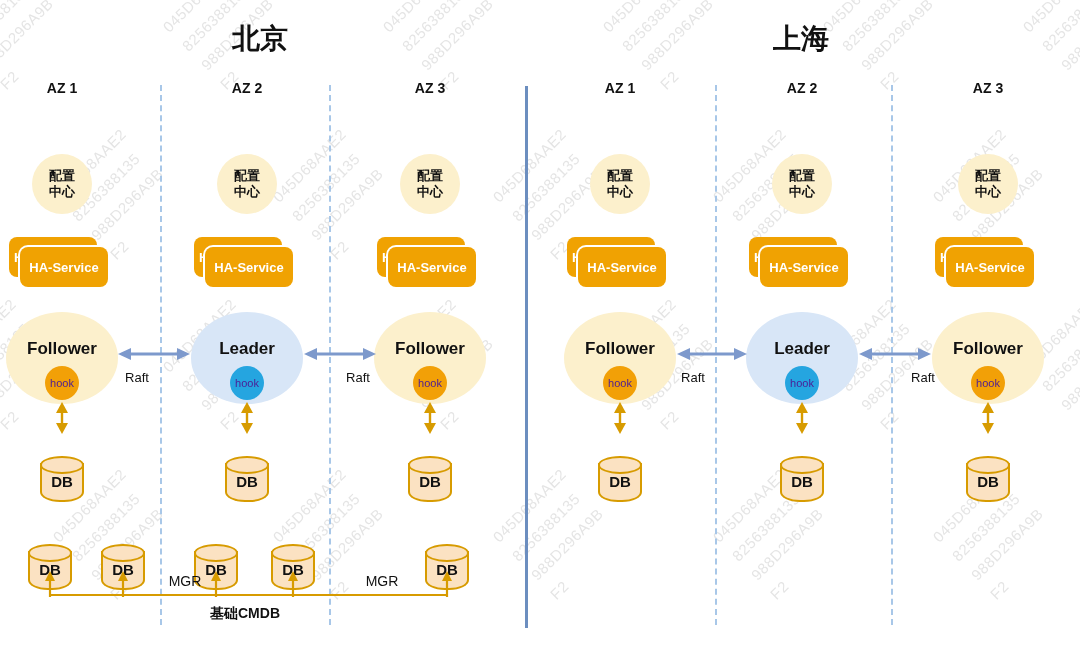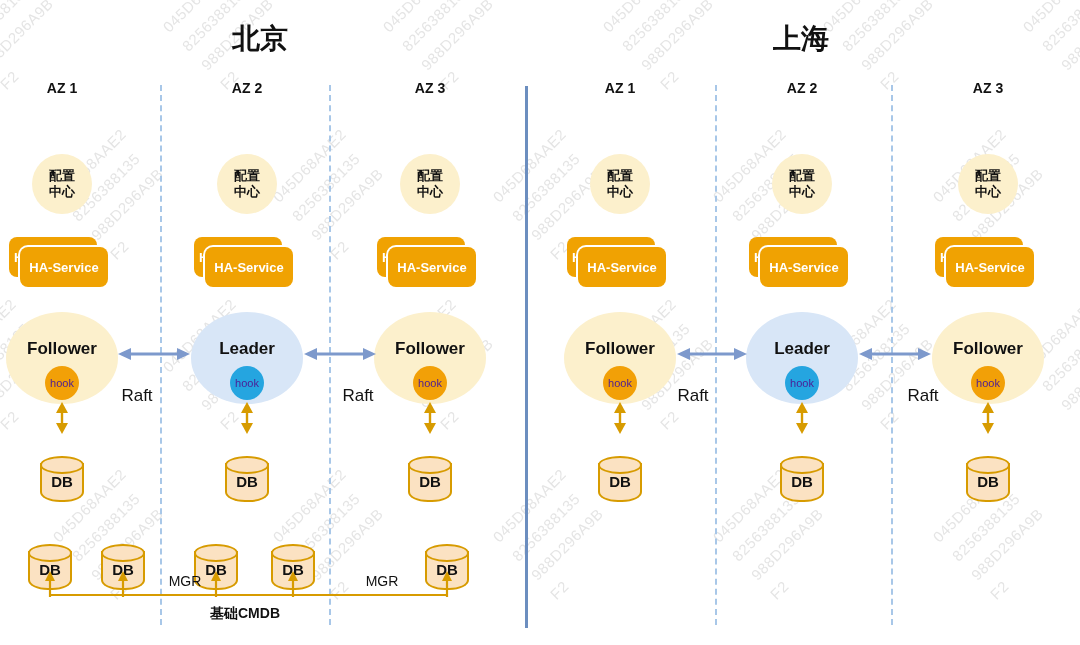--- a/index.html
+++ b/index.html
@@ -35,21 +35,21 @@
   
   .db{position:absolute;width:44px;height:48px;margin-top:20px;}
   .db .cyl-body{position:absolute;left:0;top:7px;width:40px;height:37px;background:#FBE2C2;
     border:2px solid #D79B00;border-top:none;border-radius:0 0 20px 20px / 0 0 10px 10px;}
   .db .cyl-top{position:absolute;left:0;top:0;width:40px;height:14px;background:#FBE2C2;
     border:2px solid #D79B00;border-radius:50%;}
   .db .db-label{position:absolute;left:0;top:17px;width:100%;text-align:center;font-size:15px;font-weight:700;}
   .db-row1{left:42px;top:436px;}
   
   .raft-arrow{position:absolute;top:346px;z-index:2;}
-  .raft-label{position:absolute;top:386px;transform:translateX(-50%);font-size:17px;z-index:2;}
+  .raft-label{position:absolute;top:370px;transform:translateX(-50%);font-size:13px;z-index:2;}
   .v-arrow{position:absolute;left:56px;top:401px;z-index:2;}
   .divider-dashed{position:absolute;top:85px;height:540px;width:0;border-left:2px dashed #A8C7E8;z-index:1;}
   .divider-solid{position:absolute;left:525px;top:86px;height:542px;width:3px;background:#6C8EBF;z-index:1;}
   .mgr-line{position:absolute;left:50px;top:594px;width:398px;height:2px;background:#D79B00;z-index:1;}
   .stub-arrow{position:absolute;top:571px;z-index:2;}
   .mgr-label{position:absolute;top:573px;transform:translateX(-50%);font-size:14px;z-index:2;}
   .cmdb-label{position:absolute;left:245px;top:605px;transform:translateX(-50%);font-size:14px;font-weight:700;z-index:2;}
 </style>
 </head>
 <body>

